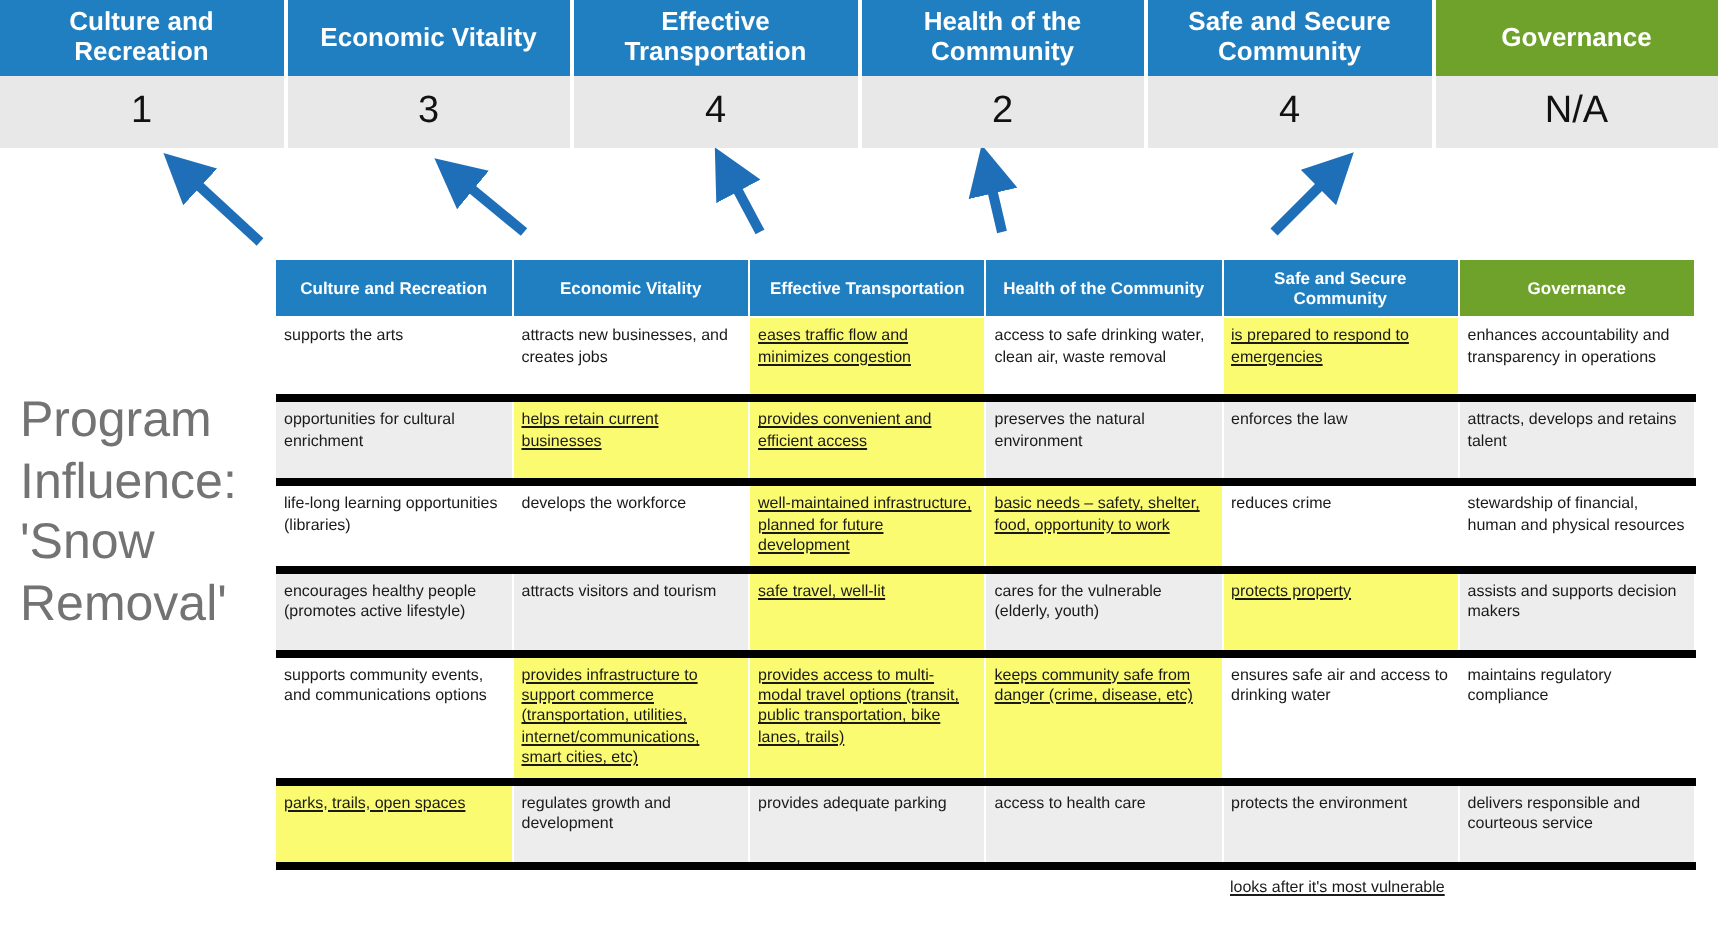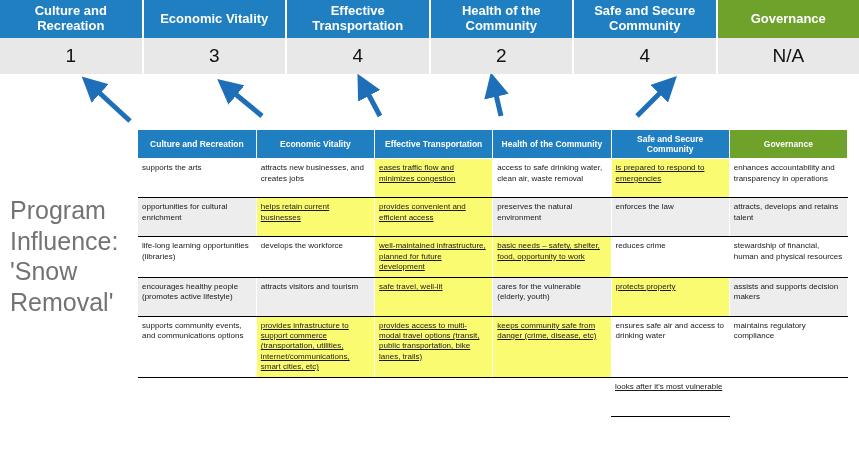--- a/index.html
+++ b/index.html
@@ -106,21 +106,21 @@
     border-bottom: 1px solid #ffffff;
   }
   #matrix th.gov { background: #6FA22B; }
   #matrix td {
     font-size: 8px;
     color: #1a1a1a;
     vertical-align: top;
     padding: 4px 4px;
     line-height: 1.3;
     border-right: 1px solid #ffffff;
-    border-bottom: 1px solid #000000;
+    border-bottom: 4px solid #000000;
     background: #ffffff;
     height: 30px;
   }
   #matrix tr.alt td { background: #EDEDED; }
   #matrix td.hl { background: #FBFB72 !important; text-decoration: underline; }
   #matrix td.empty { background: transparent !important; border-right: none; border-bottom: none; }
   #matrix tr.blankrow td { background: transparent !important; }
 </style>
 </head>
 <body>
@@ -205,20 +205,28 @@
       <td>assists and supports decision makers</td>
     </tr>
     <tr>
       <td>supports community events, and communications options</td>
       <td class="hl">provides infrastructure to support commerce (transportation, utilities, internet/communications, smart cities, etc)</td>
       <td class="hl">provides access to multi-modal travel options (transit, public transportation, bike lanes, trails)</td>
       <td class="hl">keeps community safe from danger (crime, disease, etc)</td>
       <td>ensures safe air and access to drinking water</td>
       <td>maintains regulatory compliance</td>
     </tr>
+    <tr class="alt">
+      <td class="hl">parks, trails, open spaces</td>
+      <td>regulates growth and development</td>
+      <td>provides adequate parking</td>
+      <td>access to health care</td>
+      <td>protects the environment</td>
+      <td>delivers responsible and courteous service</td>
+    </tr>
     <tr class="blankrow">
       <td class="empty"></td>
       <td class="empty"></td>
       <td class="empty"></td>
       <td class="empty"></td>
       <td class="hl">looks after it's most vulnerable</td>
       <td class="empty"></td>
     </tr>
   </tbody>
 </table>

